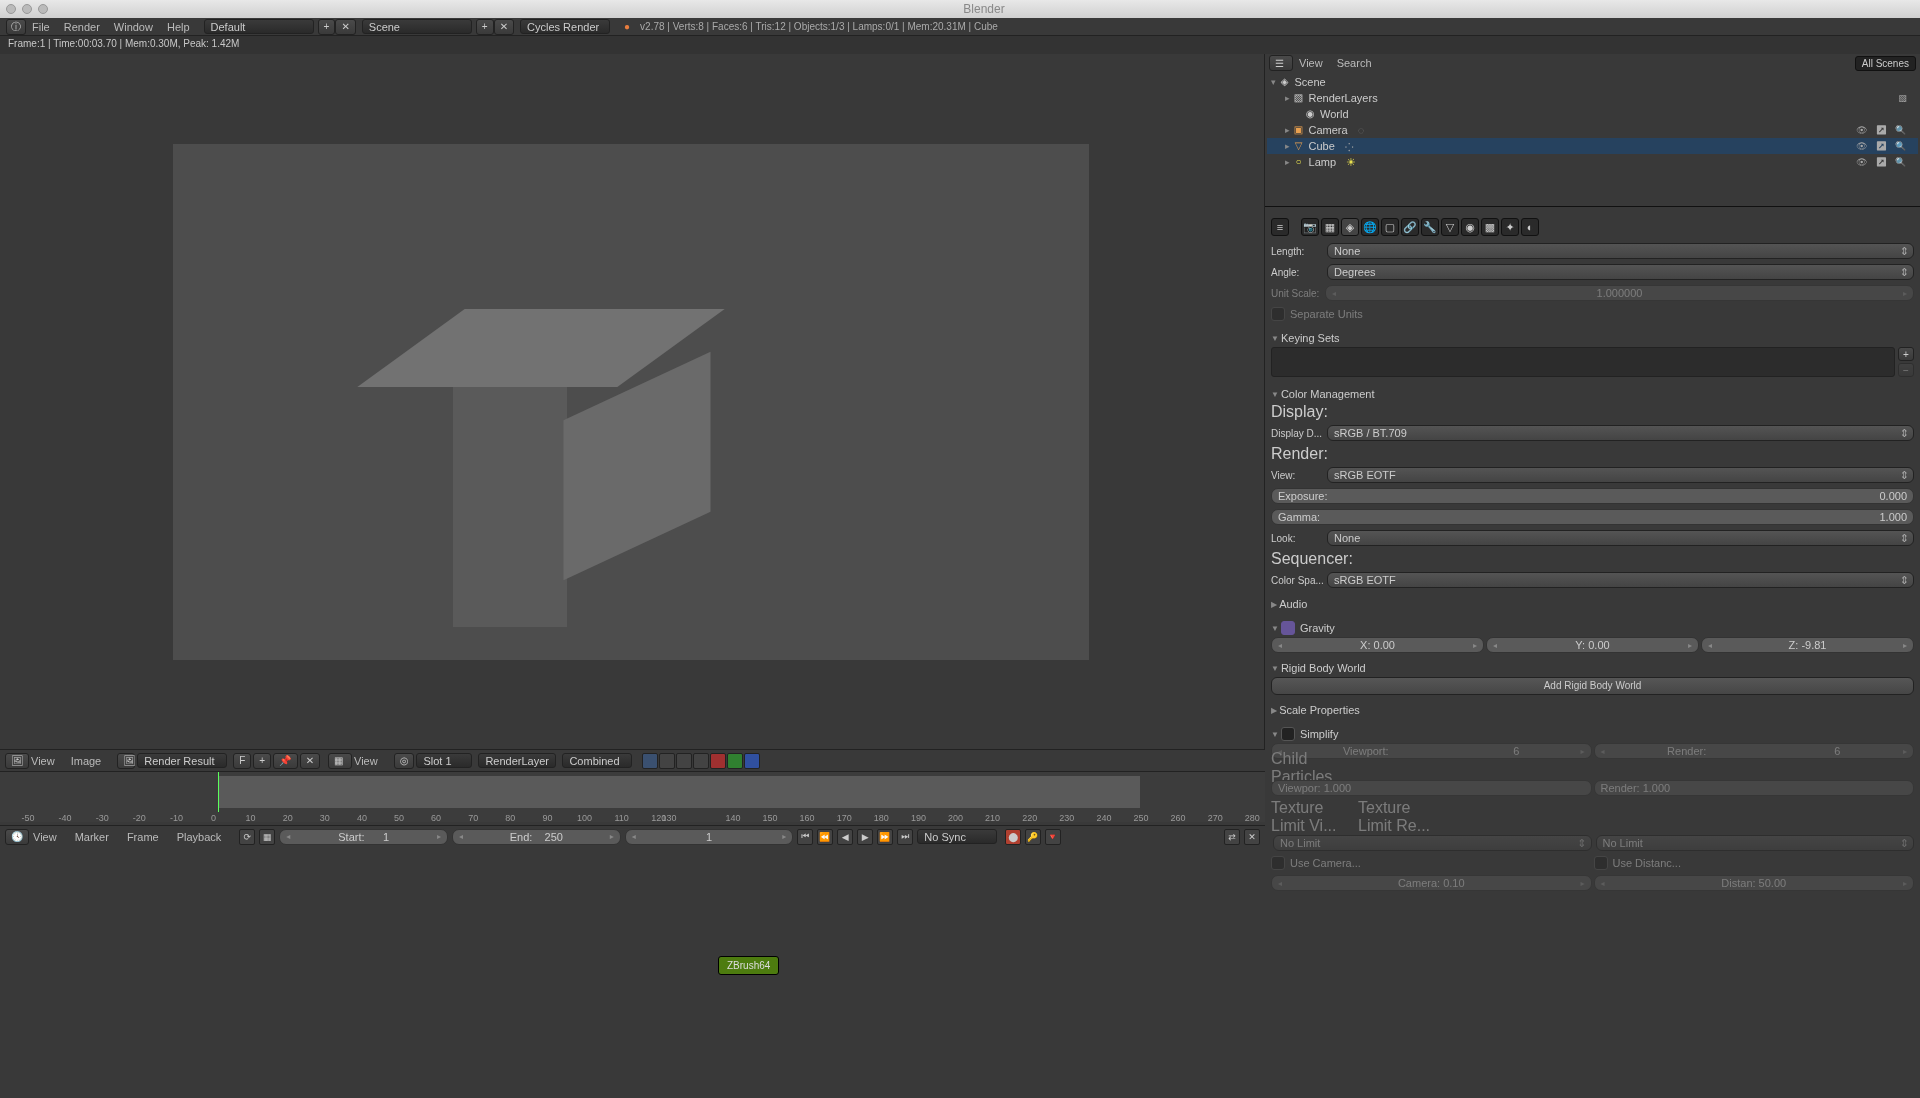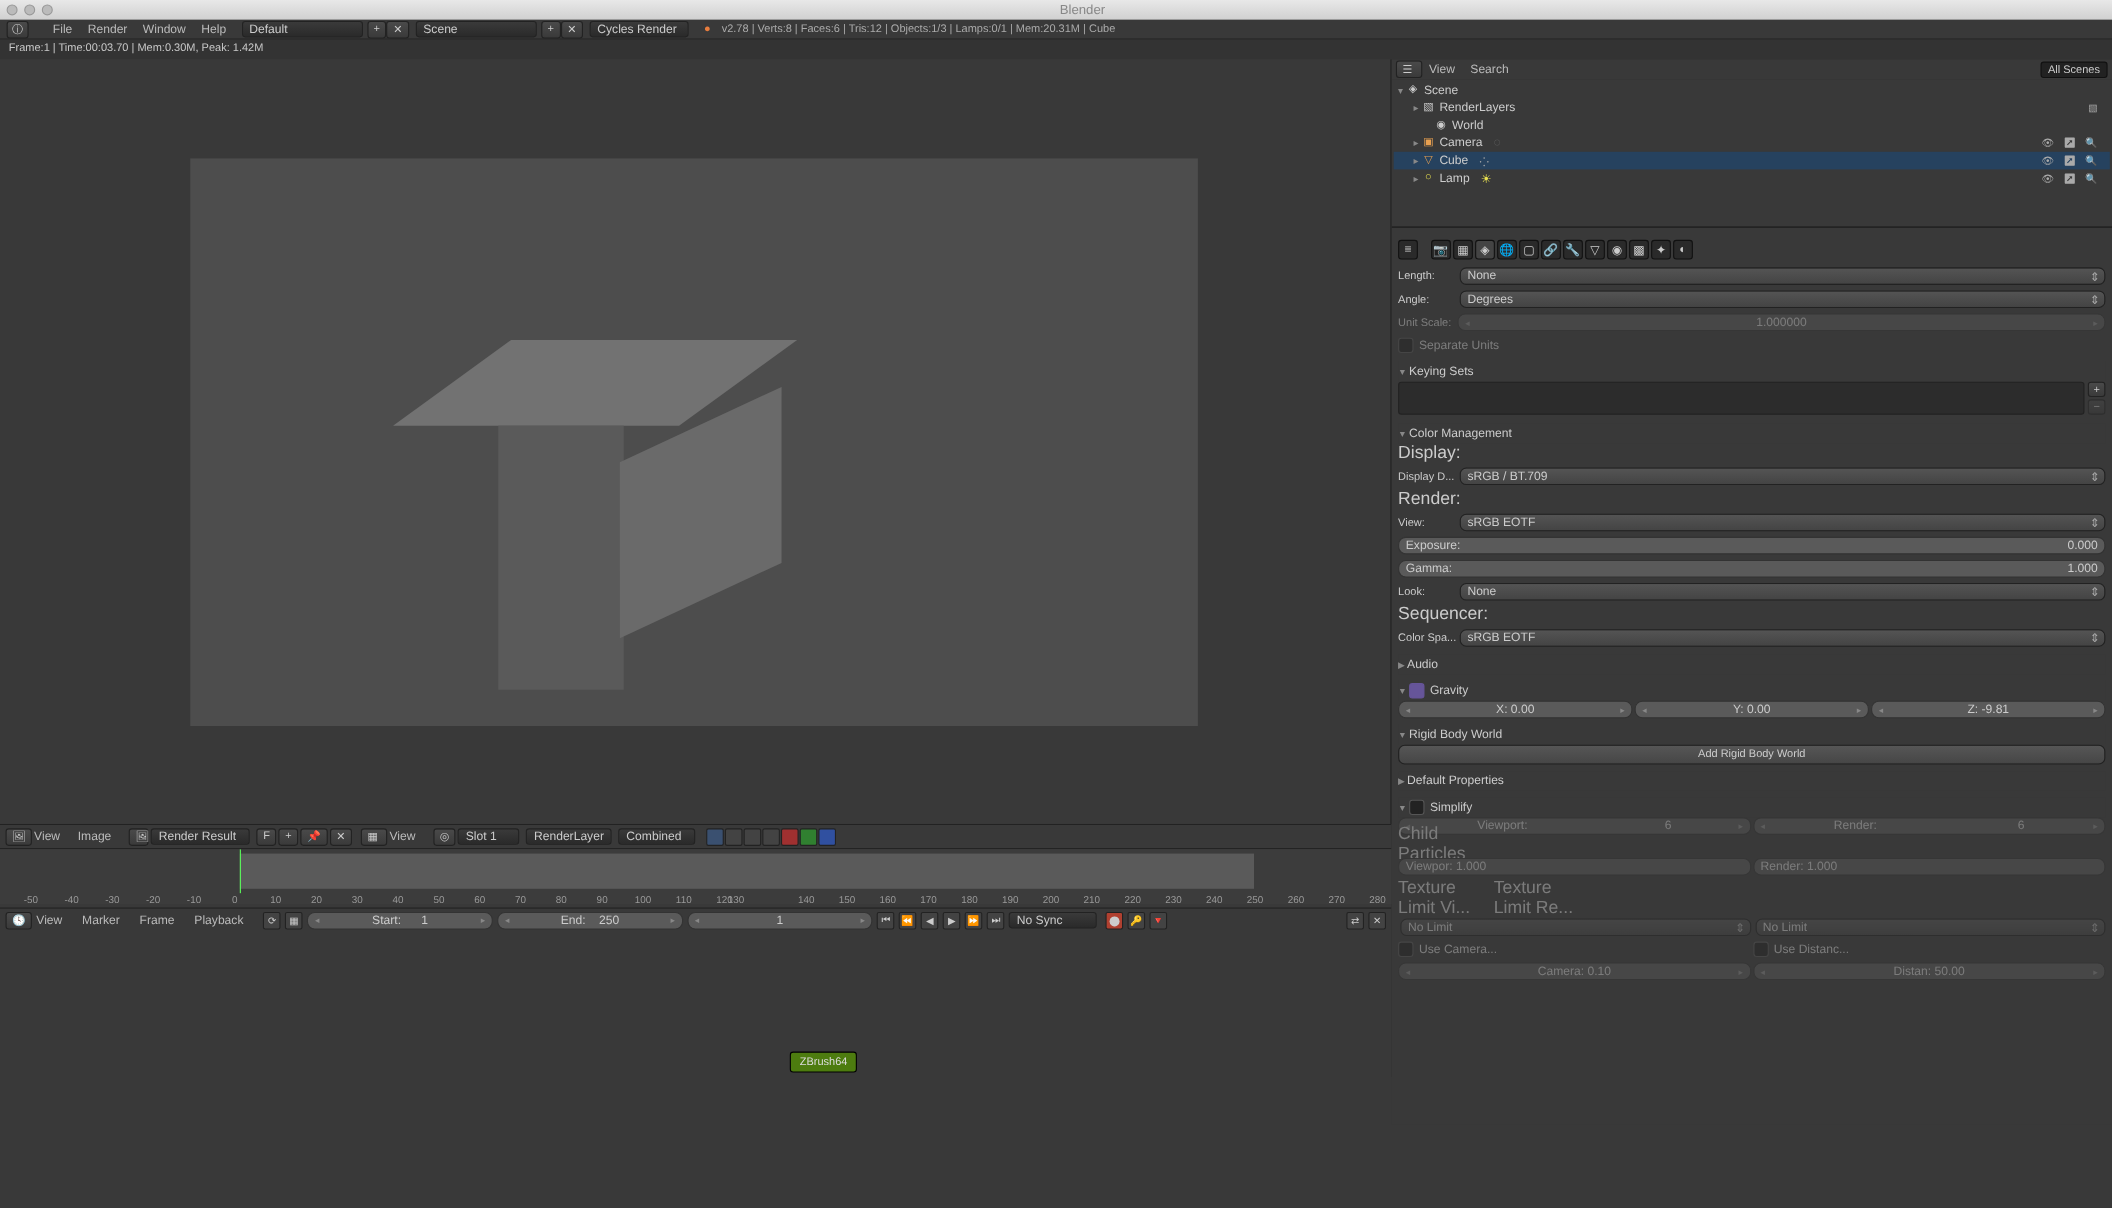--- a/index.html
+++ b/index.html
@@ -67,21 +67,21 @@
 
 <div class="titlebar">
   <span class="tl-dot"></span>
   <span class="tl-dot"></span>
   <span class="tl-dot"></span>
   <span class="winTitle">Blender</span>
 </div>
 
 <div class="info-header">
   <span class="tBtn" style="width:20px;justify-content:center">ⓘ</span>
-  <span class="hMenu" style="margin-left:22px">File</span>
+  <span class="hMenu" style="margin-left:6px">File</span>
   <span class="hMenu">Render</span>
   <span class="hMenu">Window</span>
   <span class="hMenu">Help</span>
   <span class="sceneBtn" style="width:110px">
       <span>Default</span>
     </span>
   <span class="tBtn">+</span>
   <span class="tBtn">✕</span>
   <span class="sceneBtn" style="width:110px;margin-left:6px">
       <span>Scene</span>
@@ -409,21 +409,21 @@
       </div>
 
       <div class="panelH">
           <span class="tri">▼</span>
           <span>Rigid Body World</span>
         </div>
       <div class="addBtn">Add Rigid Body World</div>
 
       <div class="panelH">
           <span class="tri">▶</span>
-          <span>Default Properties</span>
+          <span>Scale Properties</span>
         </div>
       <div class="panelH">
           <span class="tri">▼</span>
           <span class="pCheck"></span>
           <span>Simplify</span>
         </div>
       <div class="disabled">
         <div class="vec">
           <span class="pNum"><span class="arr">◂</span><span>Viewport:</span>&nbsp;<span>6</span><span class="arr">▸</span></span>
           <span class="pNum"><span class="arr">◂</span><span>Render:</span>&nbsp;<span>6</span><span class="arr">▸</span></span>

